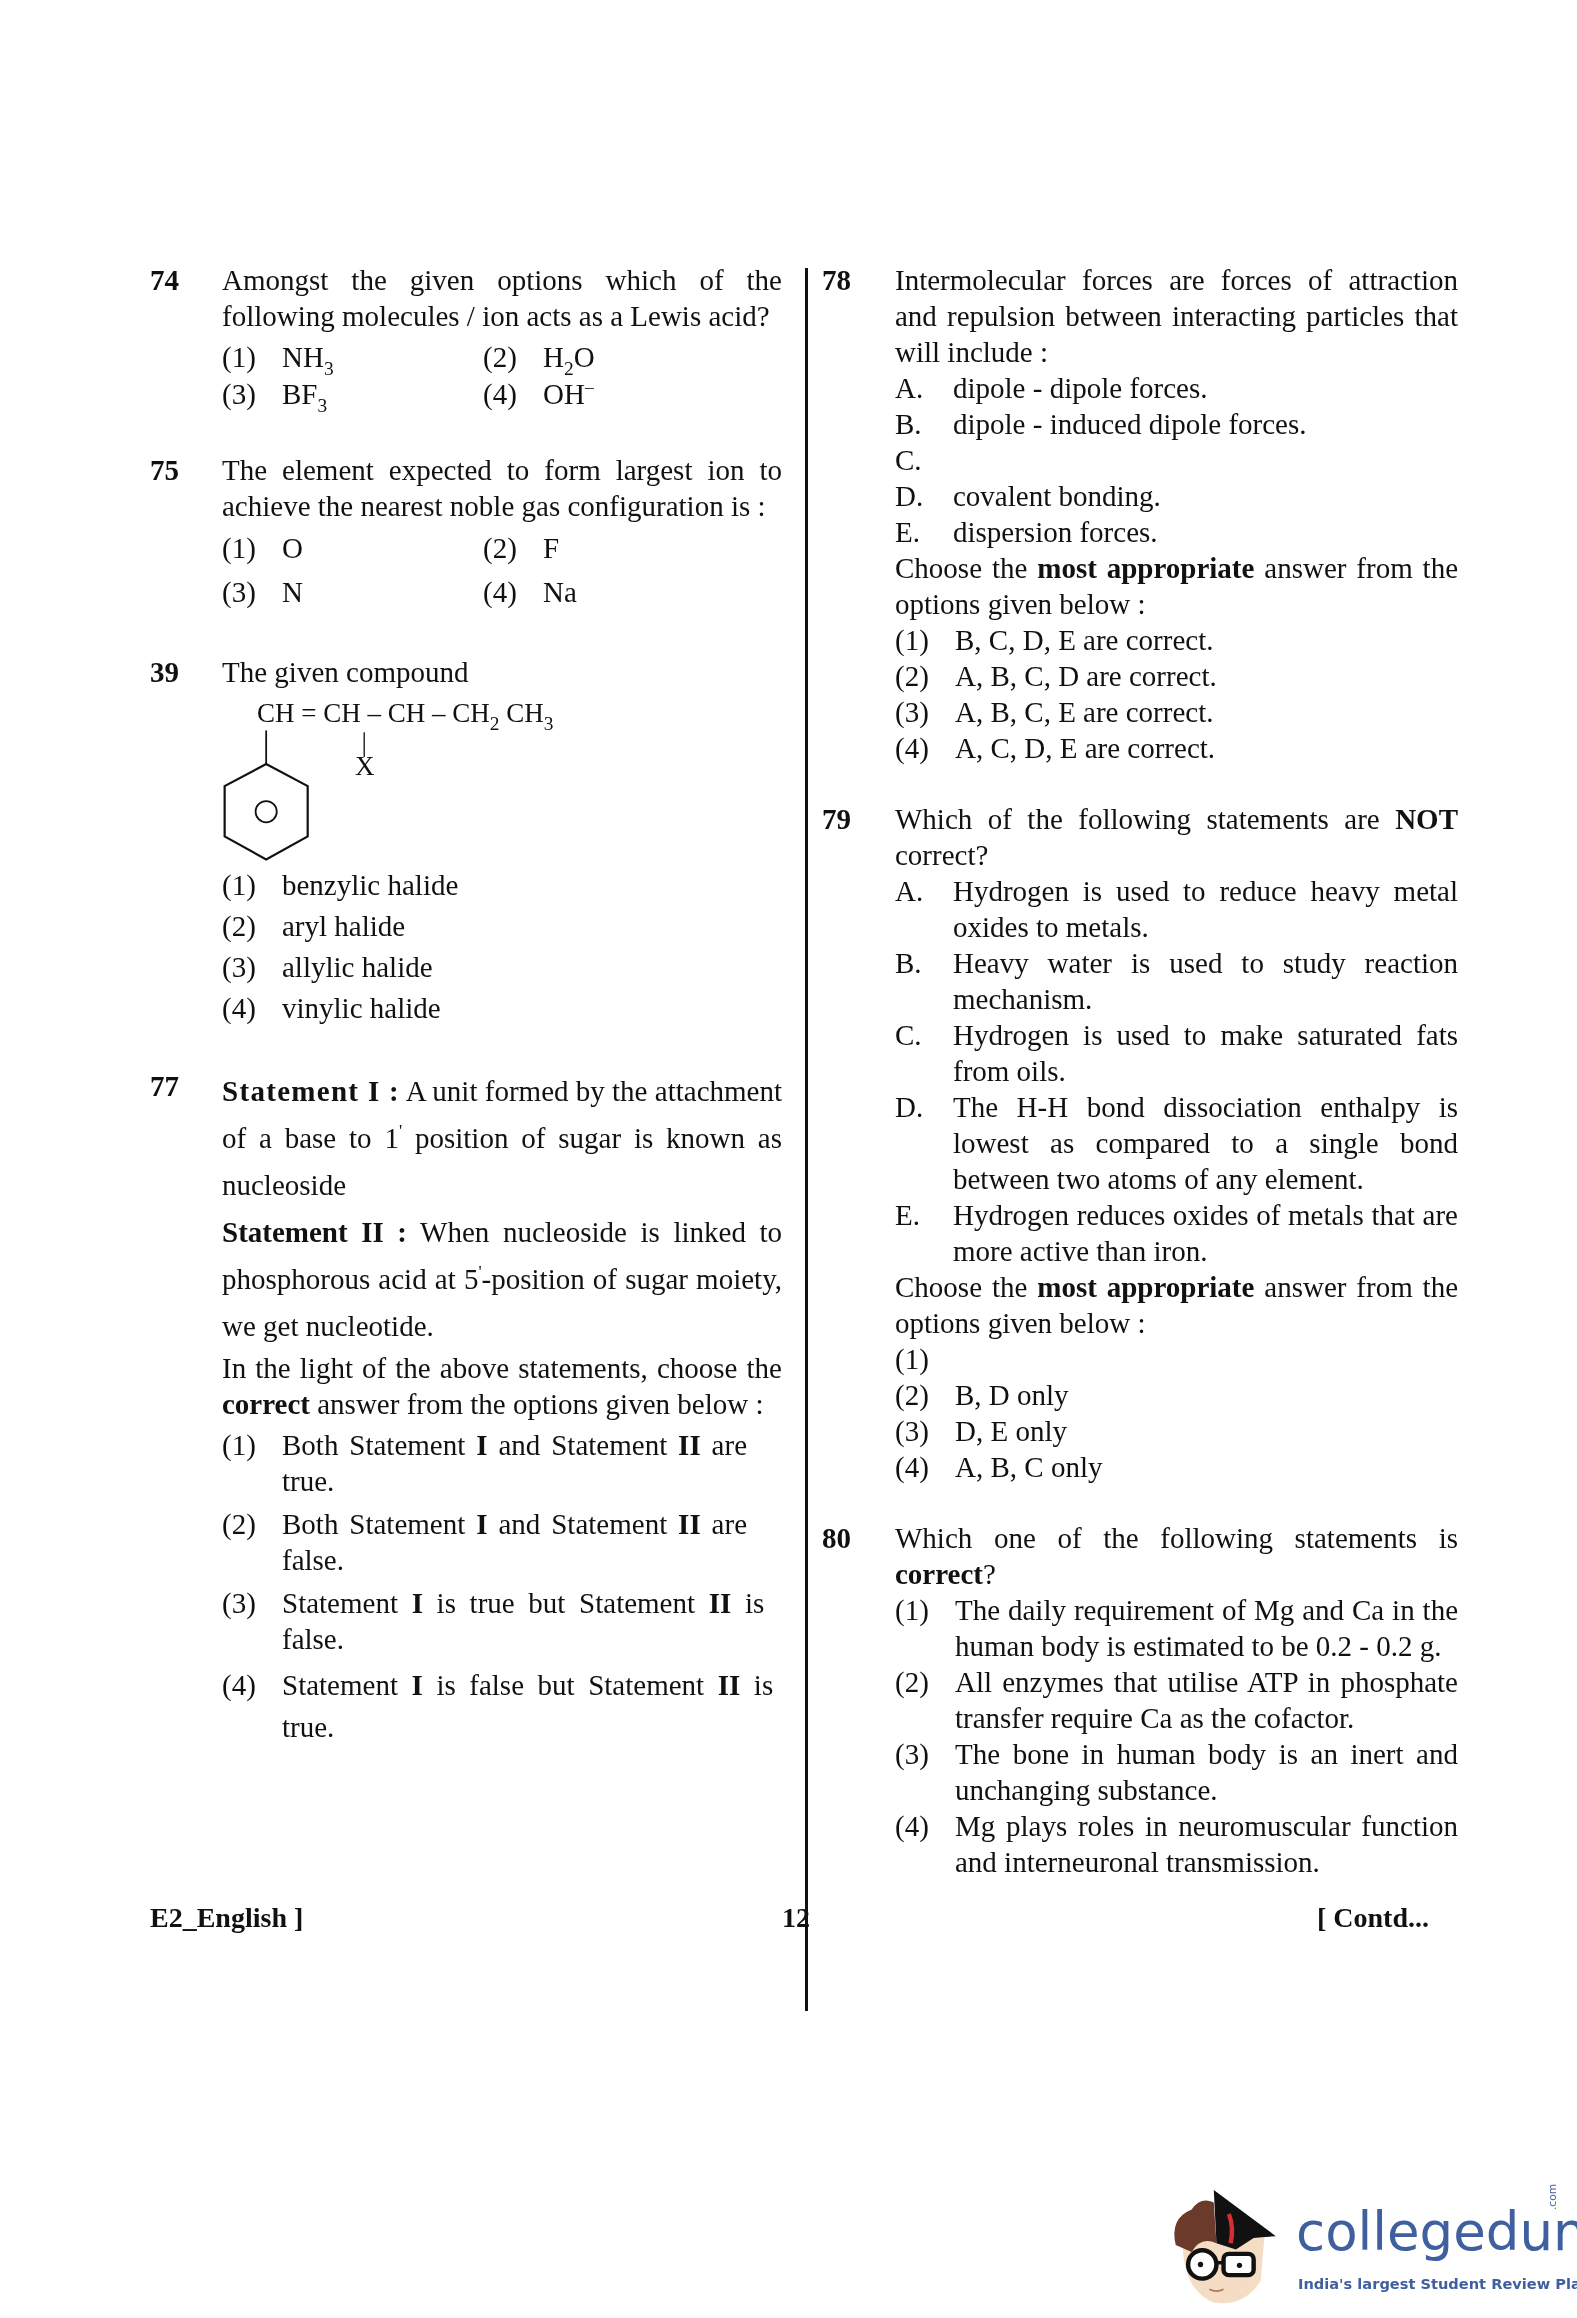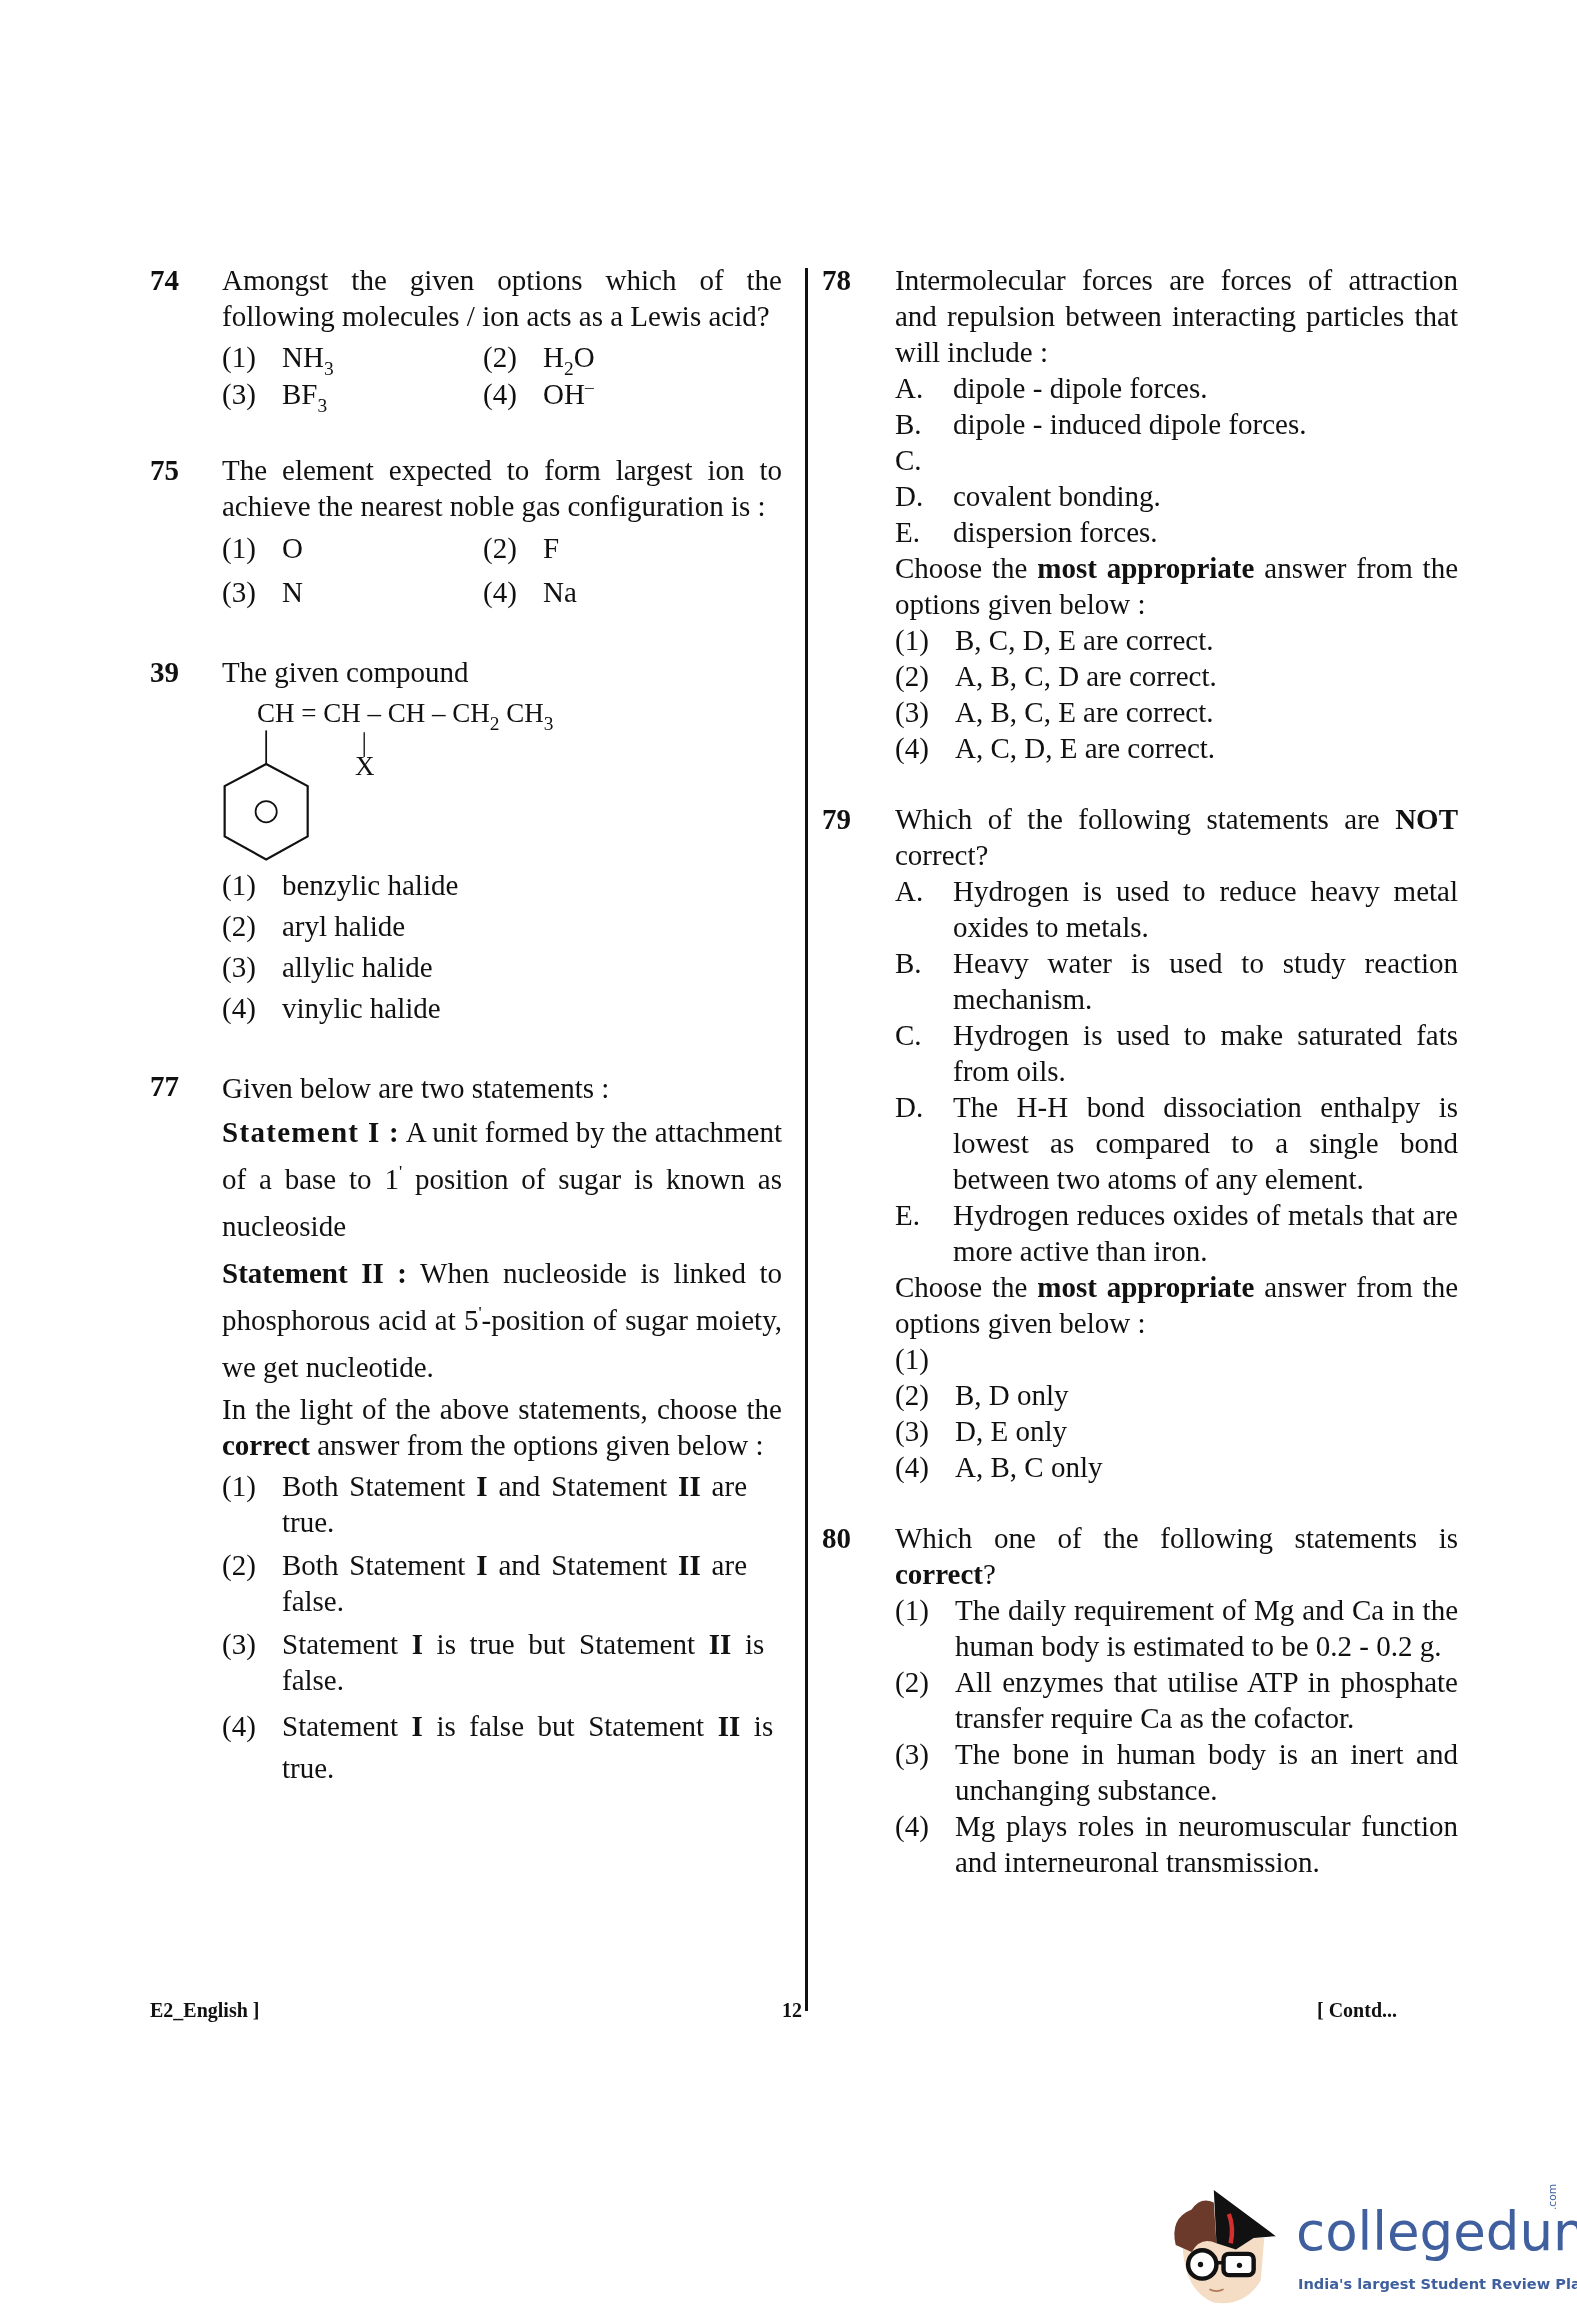--- a/index.html
+++ b/index.html
@@ -35,21 +35,21 @@
   .stmt .txt { flex: 1; text-align: justify; text-align-last: left; }
   .b { font-weight: bold; }
   sub { font-size: 19.4px; vertical-align: -8px; line-height: 0; }
   sup { font-size: 17.7px; vertical-align: 12.4px; line-height: 0; }
   .tall { line-height: 47px; }
   .chem {
     position: relative; height: 168px; margin-top: 5.3px;
   }
   .chem-formula { position: absolute; left: 35px; top: 0; white-space: nowrap; font-size: 27px; }
   .chem svg { position: absolute; left: 0; top: 0; }
-  .footer { position: absolute; top: 1992px; font-weight: bold; font-size: 20px; }
+  .footer { position: absolute; top: 1900px; font-weight: bold; font-size: 28px; }
   .logo { position: absolute; left: 1165px; top: 2183px; width: 389px; height: 124px; }
   .logo-text {
     position: absolute; left: 131px; top: 17.7px;
     font-family: "DejaVu Sans", sans-serif; font-size: 53px; color: #3f5f9e;
     letter-spacing: 0px; line-height: 62px;
   }
   .logo-com {
     position: absolute; left: 369px; top: 26.5px;
     font-family: "DejaVu Sans", sans-serif; font-size: 10.6px; color: #3f5f9e;
     transform: rotate(-90deg); transform-origin: left top;
@@ -143,21 +143,20 @@
         </div>
       <div class="opt">
           <span class="lbl">(4)</span>
           <span class="txt">vinylic halide</span>
         </div>
     </div>
   </div>
 
   <div class="q" style="margin-top:39px;">
     <span class="qnum">77</span>
-    <div class="stem" style="line-height:41px;">Given below are two statements :</div>
     <div class="stem tall"><span class="b" style="letter-spacing:1.3px;">Statement I :</span> <span>A unit formed by the attachment of a base to 1</span><sup>'</sup><span> position  of sugar is known as nucleoside</span></div>
     <div class="stem tall"><span class="b">Statement II :</span> <span>When nucleoside is linked to phosphorous acid at 5</span><sup>'</sup><span>-position of sugar moiety, we get nucleotide.</span></div>
     <div class="stem"><span>In the light of the above statements, choose the </span><span class="b">correct</span><span> answer from the options given below :</span></div>
     <div style="margin-top:5.3px;">
       <div class="opt" style="margin-bottom:7px;">
           <span class="lbl">(1)</span>
           <span class="txt" style="padding-right:35px;"><span>Both Statement </span><b>I</b><span> and Statement </span><b>II</b><span> are true.</span></span>
         </div>
       <div class="opt" style="margin-bottom:7px;">
           <span class="lbl">(2)</span>

